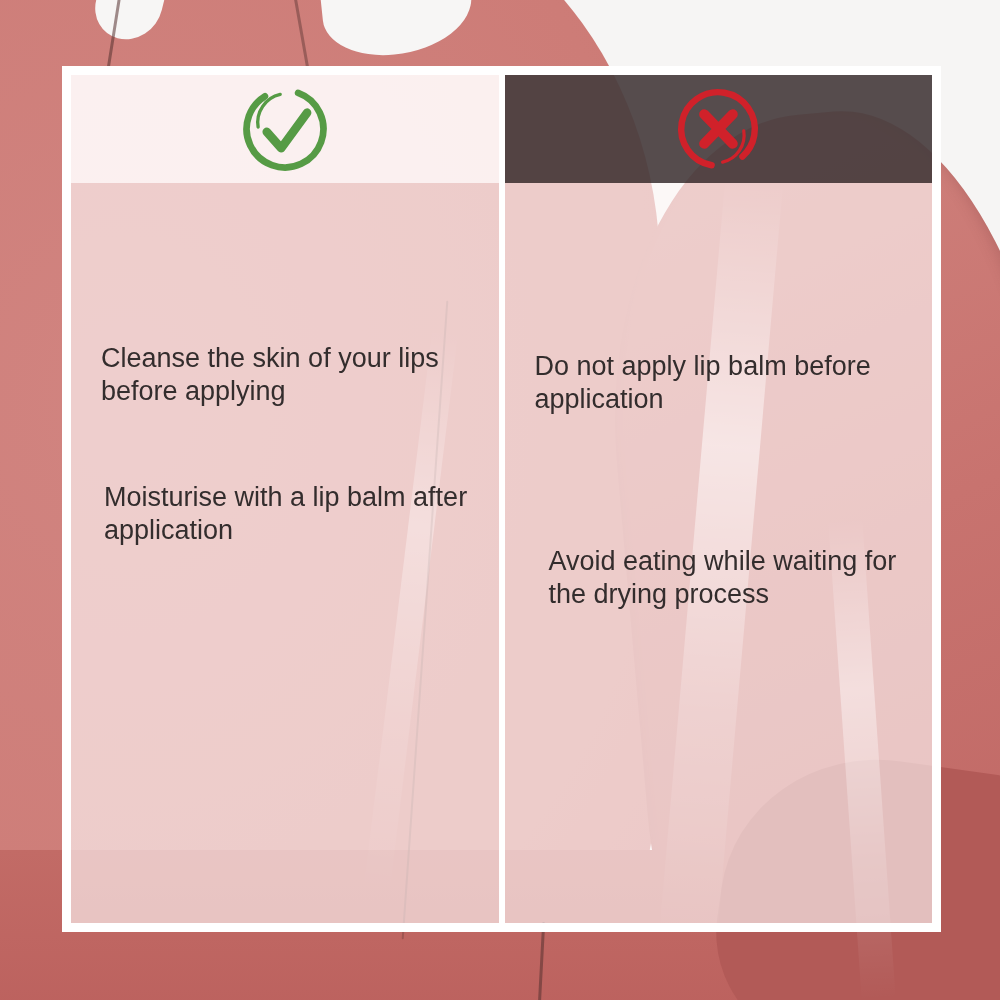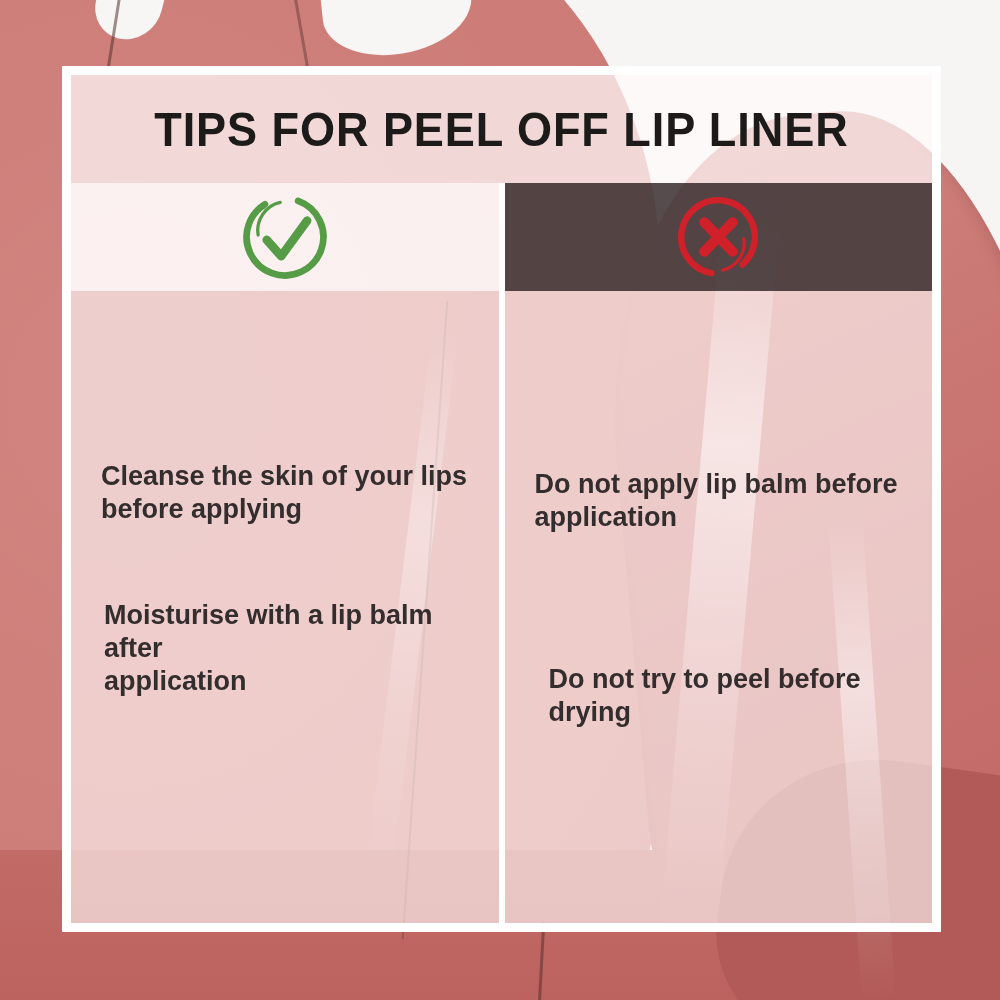--- a/index.html
+++ b/index.html
@@ -66,22 +66,22 @@
   }
   .grid{
     flex:1 1 auto;display:grid;
     grid-template-columns:1fr 6px 1fr;
     grid-template-rows:108px 1fr;
   }
   .vdivider{grid-column:2;grid-row:1 / 3;background:#ffffff;}
   .icon-cell{display:flex;align-items:center;justify-content:center;}
   .do-head{grid-column:1;grid-row:1;background:rgba(255,250,250,.92);}
   .dont-head{grid-column:3;grid-row:1;background:rgba(73,62,63,.93);}
-  .tips{margin:0;padding:10px 10px 0 30px;list-style:none;color:#332d2d;
-        font-size:27px;line-height:33px;white-space:pre-line;font-weight:bold;}
+  .tips{margin:0;padding:0 10px 0 30px;list-style:none;color:#332d2d;
+        font-size:27px;line-height:33px;white-space:pre-line;}
   .tips-do{grid-column:1;grid-row:2;background:rgba(255,249,249,.64);}
   .tips-dont{grid-column:3;grid-row:2;background:rgba(255,249,249,.64);}
   .tip{margin:0;}
   .tips-do .tip:nth-child(1){margin-top:126px;}
   .tips-do .tip:nth-child(2){margin-top:40px;padding-left:3px;}
   .tips-do .tip:nth-child(3){margin-top:24px;padding-left:6px;}
   .tips-do .tip:nth-child(4){margin-top:44px;margin-left:14px;}
   .tips-dont .tip:nth-child(1){margin-top:134px;}
   .tips-dont .tip:nth-child(2){margin-top:96px;padding-left:14px;}
   .tips-dont .tip:nth-child(3){margin-top:29px;padding-left:10px;}
@@ -101,23 +101,20 @@
   <div class="streak streak-1"></div>
   <div class="streak streak-2"></div>
   <div class="streak streak-3"></div>
   <div class="crack crack-1"></div>
   <div class="crack crack-2"></div>
   <div class="crack crack-3"></div>
   <div class="crack crack-4"></div>
 </div>
 
 <div class="panel">
-  <div class="title-band">
-    <h1>TIPS FOR PEEL OFF LIP LINER</h1>
-  </div>
 
   <div class="grid">
 
     <div class="icon-cell do-head">
       <svg width="96" height="96" viewBox="0 0 100 100" fill="none">
         <circle cx="50" cy="50" r="40" stroke="#569b45" stroke-width="7" stroke-linecap="round" stroke-dasharray="215 40" transform="rotate(-70 50 50)"></circle>
         <path d="M22 48 A 30 30 0 0 1 45 14" stroke="#569b45" stroke-width="3.5" stroke-linecap="round"></path>
         <path d="M31 53 L46 70 L73 33" stroke="#569b45" stroke-width="9" stroke-linecap="round" stroke-linejoin="round"></path>
       </svg>
     </div>
@@ -135,16 +132,17 @@
     <ul class="tips tips-do">
       <li class="tip">Cleanse the skin of your lips
 before applying</li>
       <li class="tip">Moisturise with a lip balm after
 application</li>
     </ul>
 
     <ul class="tips tips-dont">
       <li class="tip">Do not apply lip balm before
 application</li>
-      <li class="tip">Do not try to peel before drying</li>
+      <li class="tip">Avoid eating while waiting for
+the drying process</li>
     </ul>
   </div>
 </div>
 
 </body></html>

